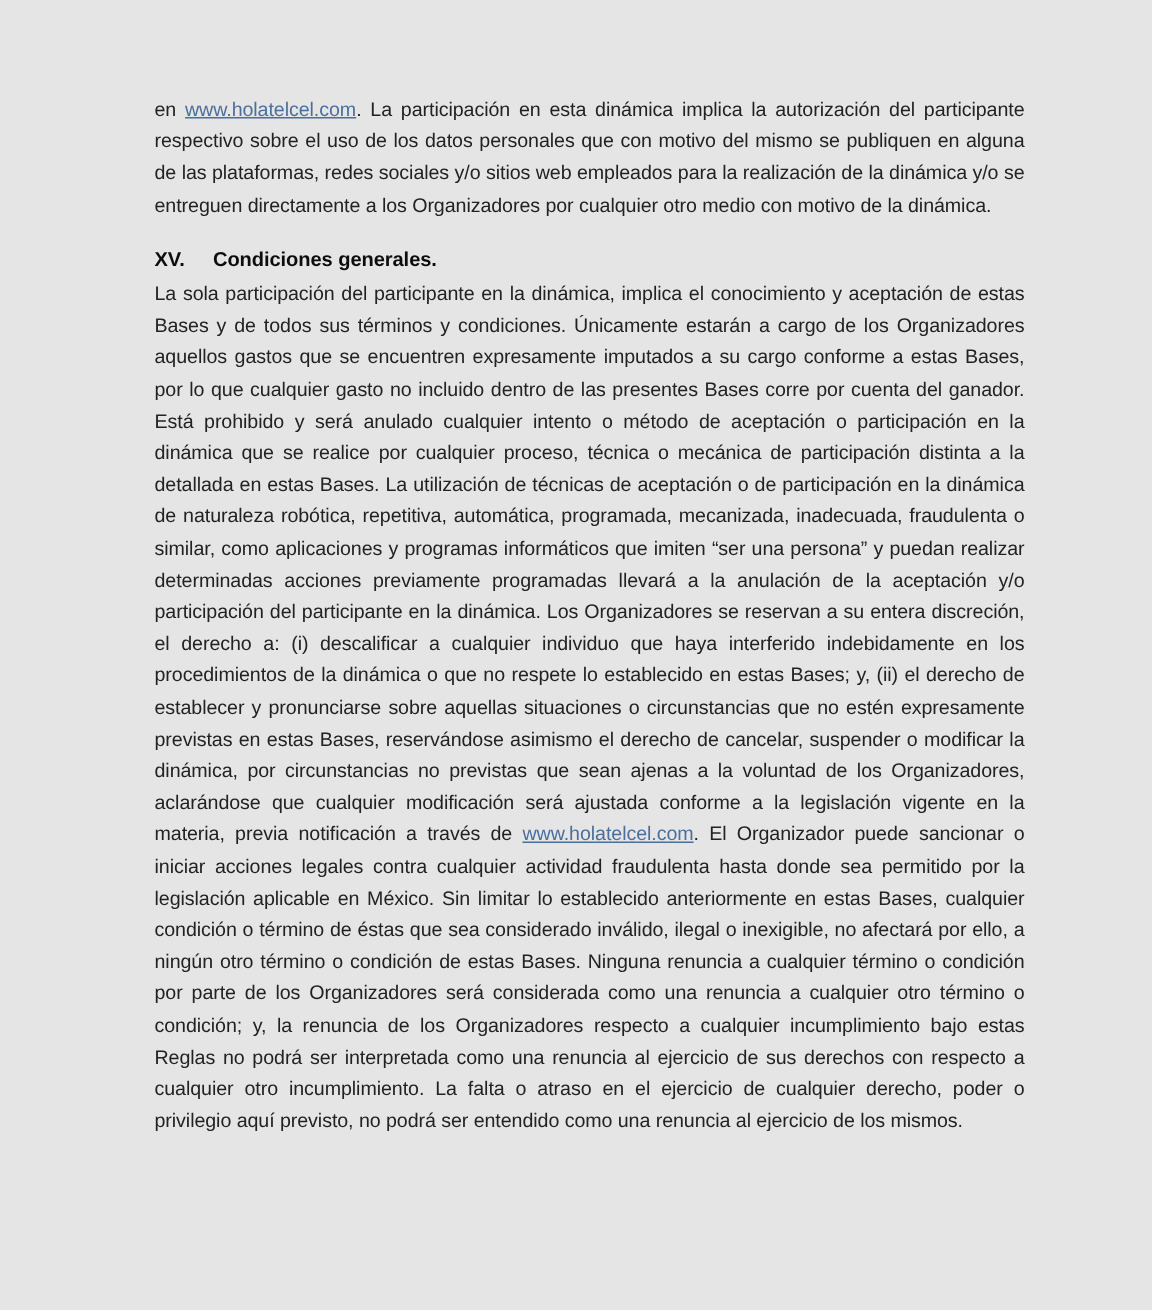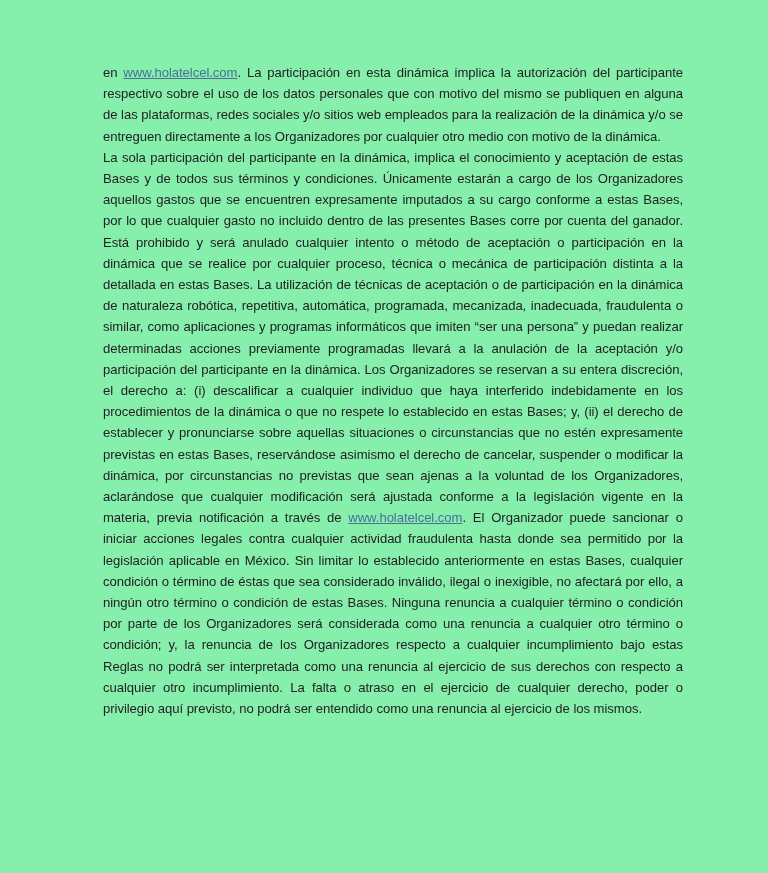--- a/index.html
+++ b/index.html
@@ -12,21 +12,21 @@
     background: #ffffff;
     font-family: "Liberation Sans", sans-serif;
     -webkit-font-smoothing: antialiased;
     overflow: hidden;
   }
 
   .page {
     position: relative;
     width: 768px;
     height: 873px;
-    background: #86efac;
+    background: #e5e5e5;
     box-sizing: border-box;
   }
 
   .content {
     position: absolute;
     left: 103px;
     top: 62px;
     width: 580px;
   }
 
@@ -69,17 +69,18 @@
   }
 </style>
 </head>
 <body>
 
 <div class="page">
   <div class="content">
 
     <p class="para"><span>en </span><a class="doclink" href="#">www.holatelcel.com</a><span>. La participación en esta dinámica implica la autorización del participante respectivo sobre el uso de los datos personales que con motivo del mismo se publiquen en alguna de las plataformas, redes sociales y/o sitios web empleados para la realización de la dinámica y/o se entreguen directamente a los Organizadores por cualquier otro medio con motivo de la dinámica.</span></p>
 
+    <h2 class="section-heading"><span class="numeral">XV.</span><span>Condiciones generales.</span></h2>
 
     <p class="para spaced"><span>La sola participación del participante en la dinámica, implica el conocimiento y aceptación de estas Bases y de todos sus términos y condiciones. Únicamente estarán a cargo de los Organizadores aquellos gastos que se encuentren expresamente imputados a su cargo conforme a estas Bases, por lo que cualquier gasto no incluido dentro de las presentes Bases corre por cuenta del ganador. Está prohibido y será anulado cualquier intento o método de aceptación o participación en la dinámica que se realice por cualquier proceso, técnica o mecánica de participación distinta a la detallada en estas Bases. La utilización de técnicas de aceptación o de participación en la dinámica de naturaleza robótica, repetitiva, automática, programada, mecanizada, inadecuada, fraudulenta o similar, como aplicaciones y programas informáticos que imiten “ser una persona” y puedan realizar determinadas acciones previamente programadas llevará a la anulación de la aceptación y/o participación del participante en la dinámica. Los Organizadores se reservan a su entera discreción, el derecho a: (i) descalificar a cualquier individuo que haya interferido indebidamente en los procedimientos de la dinámica o que no respete lo establecido en estas Bases; y, (ii) el derecho de establecer y pronunciarse sobre aquellas situaciones o circunstancias que no estén expresamente previstas en estas Bases, reservándose asimismo el derecho de cancelar, suspender o modificar la dinámica, por circunstancias no previstas que sean ajenas a la voluntad de los Organizadores, aclarándose que cualquier modificación será ajustada conforme a la legislación vigente en la materia, previa notificación a través de </span><a class="doclink" href="#">www.holatelcel.com</a><span>. El Organizador puede sancionar o iniciar acciones legales contra cualquier actividad fraudulenta hasta donde sea permitido por la legislación aplicable en México. Sin limitar lo establecido anteriormente en estas Bases, cualquier condición o término de éstas que sea considerado inválido, ilegal o inexigible, no afectará por ello, a ningún otro término o condición de estas Bases. Ninguna renuncia a cualquier término o condición por parte de los Organizadores será considerada como una renuncia a cualquier otro término o condición; y, la renuncia de los Organizadores respecto a cualquier incumplimiento bajo estas Reglas no podrá ser interpretada como una renuncia al ejercicio de sus derechos con respecto a cualquier otro incumplimiento. La falta o atraso en el ejercicio de cualquier derecho, poder o privilegio aquí previsto, no podrá ser entendido como una renuncia al ejercicio de los mismos.</span></p>
 
   </div>
 </div>
 
 </body></html>

